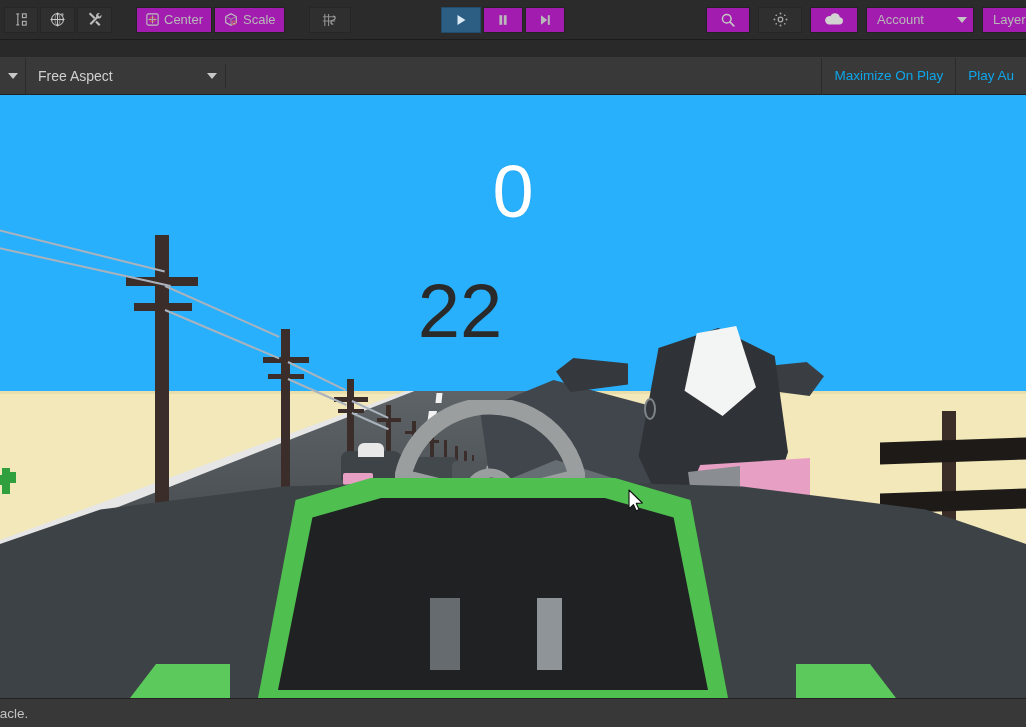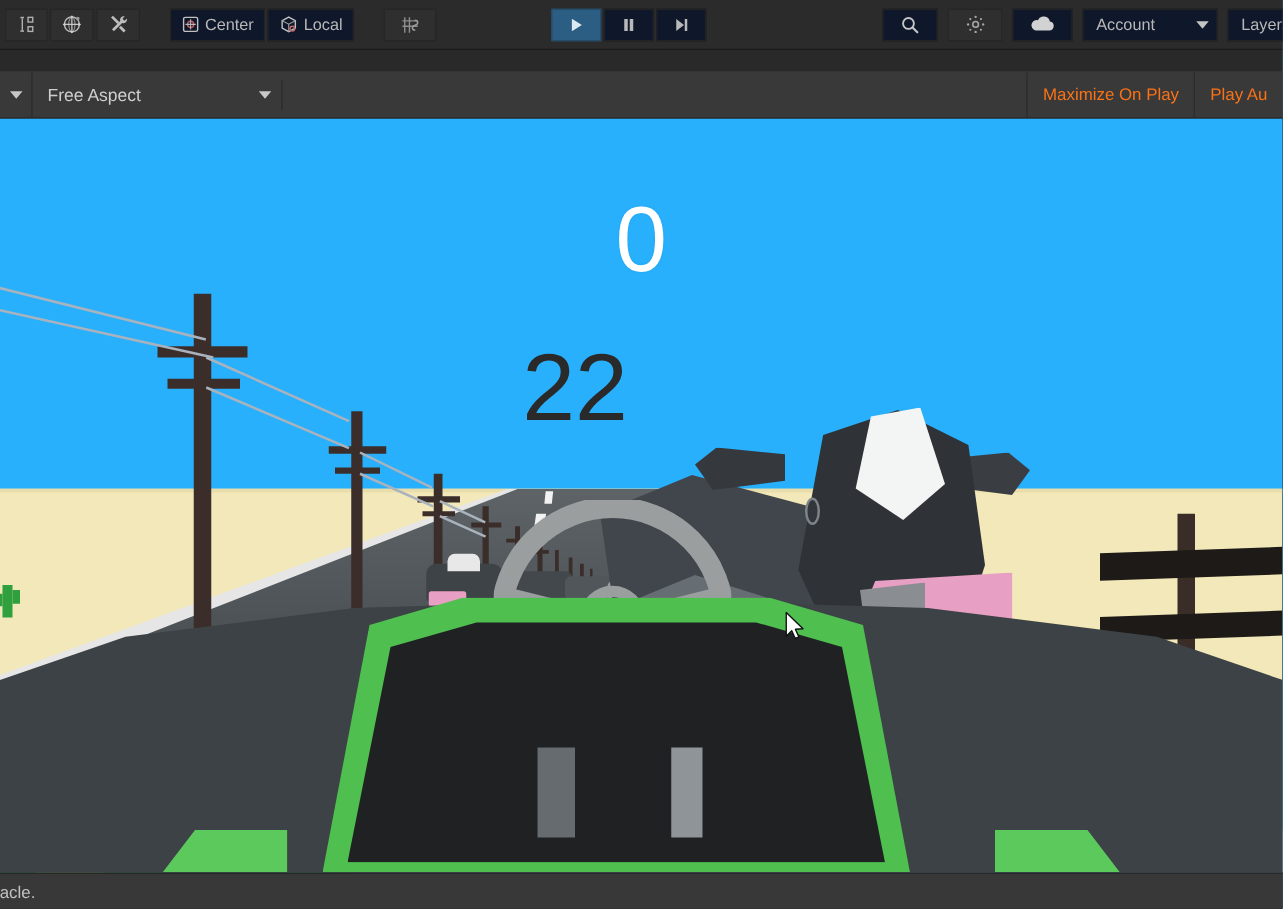--- a/index.html
+++ b/index.html
@@ -14,21 +14,21 @@
   
   .toolbar {
     position: absolute; left: 0; top: 0; width: 1026px; height: 40px;
     background: #2b2b2b;
     border-bottom: 1px solid #1c1c1c;
     display: flex; align-items: center;
   }
   .tb-group { display: flex; align-items: center; height: 26px; }
   .tb-btn {
     height: 26px; min-width: 34px; padding: 0 8px;
-    background: #0f172a; border: 1px solid #232323;
+    background: #a21caf; border: 1px solid #232323;
     display: flex; align-items: center; justify-content: center; gap: 4px;
     color: #b8b8b8; font-size: 13px; cursor: pointer;
     position: relative;
   }
   .tb-btn + .tb-btn { margin-left: 2px; }
   .tb-btn.dark { background: #2f2f2f; border-color: #262626; }
   .tb-btn.active-play { background: #2c5d82; border-color: #234b6a; }
   .tb-sep { width: 14px; }
 
   .ic { display: inline-block; position: relative; }
@@ -70,21 +70,21 @@
     position: absolute; top: 6px; left: 0; width: 205px; height: 2px; background: #6d6d6d;
   }
   .slider .knob {
     position: absolute; top: 1px; left: 104px; width: 12px; height: 12px;
     border-radius: 50%; background: #b6b6b6; border: 1px solid #555;
   }
   .scale-val { color: #d2d2d2; font-size: 14px; width: 26px; }
   .vb-spacer { flex: 1; }
   .vb-btn {
     height: 36px; padding: 0 12px; display: flex; align-items: center;
-    color: #f97316; font-size: 13.5px; border-left: 1px solid #2b2b2b; cursor: pointer;
+    color: #0ea5e9; font-size: 13.5px; border-left: 1px solid #2b2b2b; cursor: pointer;
   }
 
   
   .gameview {
     position: absolute; left: 0; top: 95px; width: 1026px; height: 603px;
     overflow: hidden; background: #28b0fc;
   }
   .sky { position: absolute; inset: 0; background: #28b0fc; }
   .ground {
     position: absolute; left: 0; top: 296px; width: 1026px; height: 307px;
@@ -254,21 +254,21 @@
         <span>Center</span>
       </div>
       <div class="tb-btn">
         <span class="ic">
           <svg width="16" height="16" viewBox="0 0 17 17">
             <path d="M8.5 1.8l5.6 3v6.4l-5.6 3-5.6-3V4.8z" fill="none" stroke="#c2c2c2" stroke-width="1.2"></path>
             <path d="M2.9 4.8l5.6 3 5.6-3M8.5 7.8v6.4" fill="none" stroke="#9d9d9d" stroke-width="1"></path>
             <circle cx="11.6" cy="11.6" r="2" fill="none" stroke="#c06a6a" stroke-width="1.2"></circle>
           </svg>
         </span>
-        <span>Local</span>
+        <span>Scale</span>
       </div>
     </div>
 
     <div class="tb-sep" style="width:24px"></div>
 
     <div class="tb-btn dark" style="width:42px">
       <span class="ic">
         <svg width="17" height="16" viewBox="0 0 18 17">
           <path d="M4 2v13M8 2v13M2 5h13M2 9.5h13" stroke="#8e8e8e" stroke-width="1.2"></path>
           <path d="M12.5 4.5c1.8 0 2.5 1 2.5 2s-.8 1.8-2.2 2.2-2.3 1-2.3 2.2 1 2.1 2.5 2.1" fill="none" stroke="#9a9a9a" stroke-width="1.3"></path>

